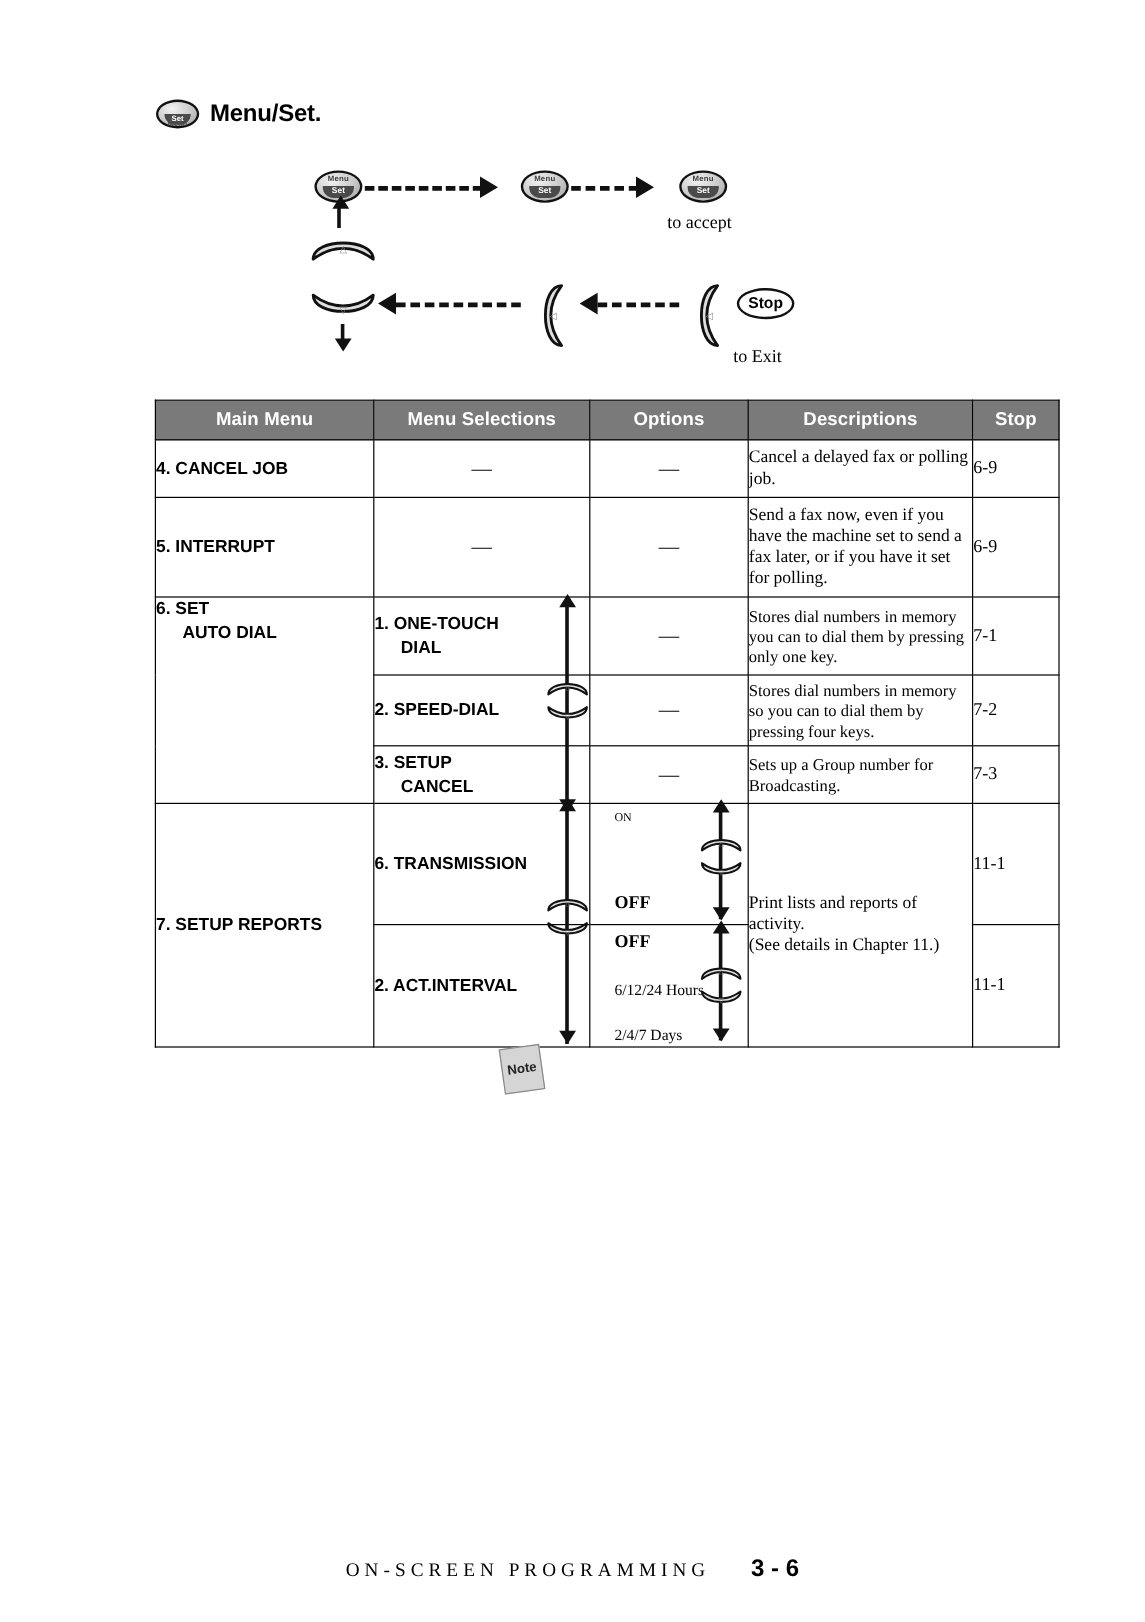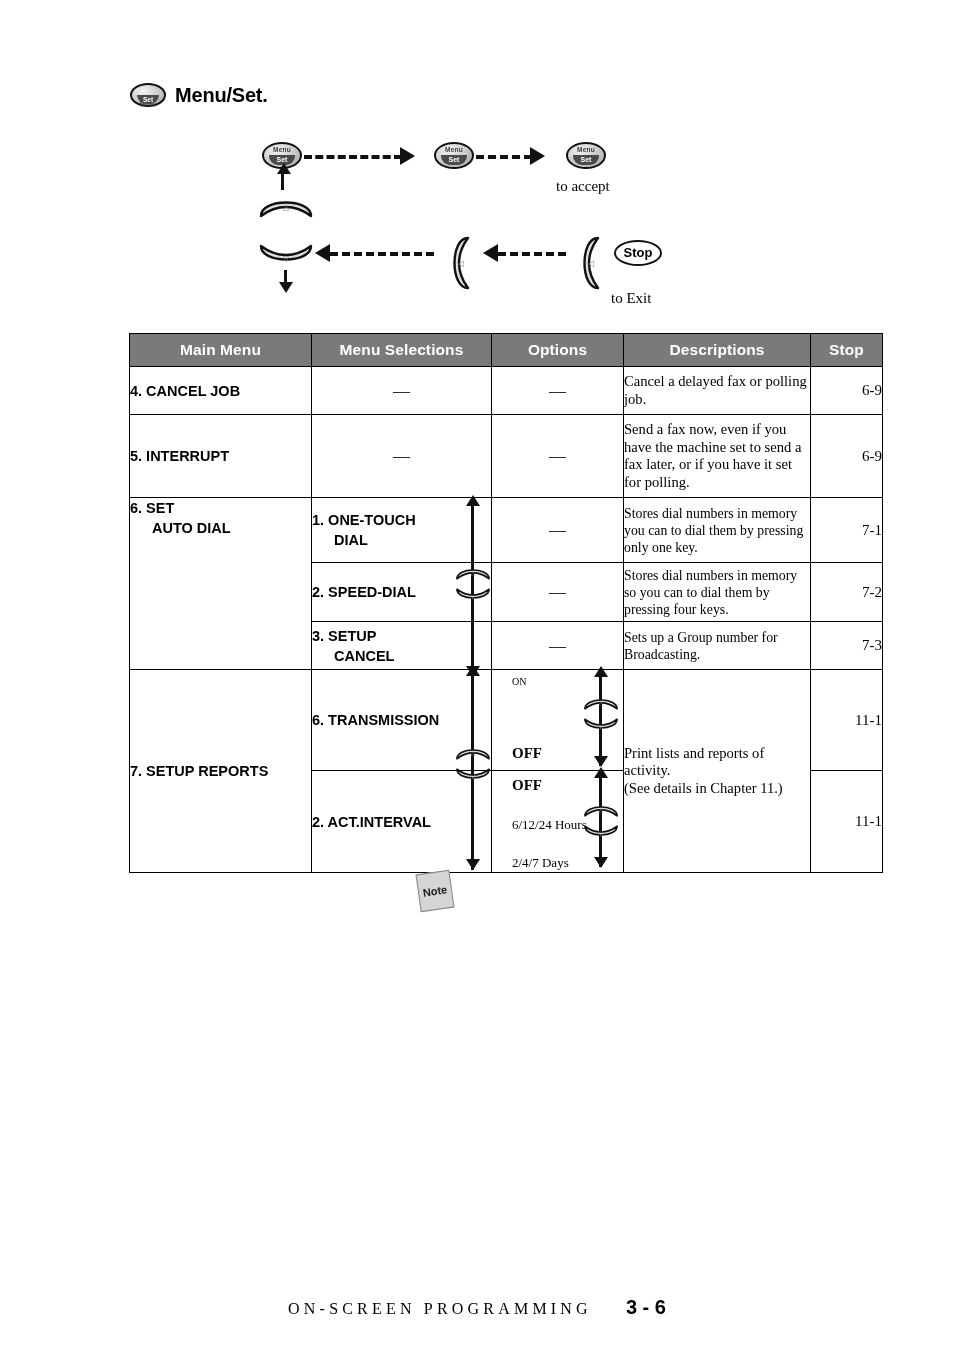--- a/index.html
+++ b/index.html
@@ -118,21 +118,21 @@
   .cell-opt{
     position:relative;
     font-size:15px;text-align:center;vertical-align:middle;
   }
   .cell-opt.left{text-align:left;padding-left:10px;vertical-align:top;}
   .cell-desc{
     font-size:14.6px;line-height:17.5px;padding:5px 6px 5px 7px;vertical-align:middle;
   }
   .cell-desc.tight{font-size:13.8px;line-height:17px;}
   .cell-page{
-    font-size:15px;text-align:right;vertical-align:middle;
+    font-size:15px;text-align:left;vertical-align:middle;
   }
   .dash-mark{font-size:17px;}
 
   .opt-on{position:absolute;left:10px;top:6px;font-size:10px;}
   .opt-off{position:absolute;left:10px;bottom:8px;font-weight:bold;font-size:15px;}
   .opt-off2{position:absolute;left:10px;top:6px;font-weight:bold;font-size:15px;}
   .opt-h{position:absolute;left:10px;top:46px;font-size:13px;}
   .opt-d{position:absolute;left:10px;top:84px;font-size:13px;}
 
   

